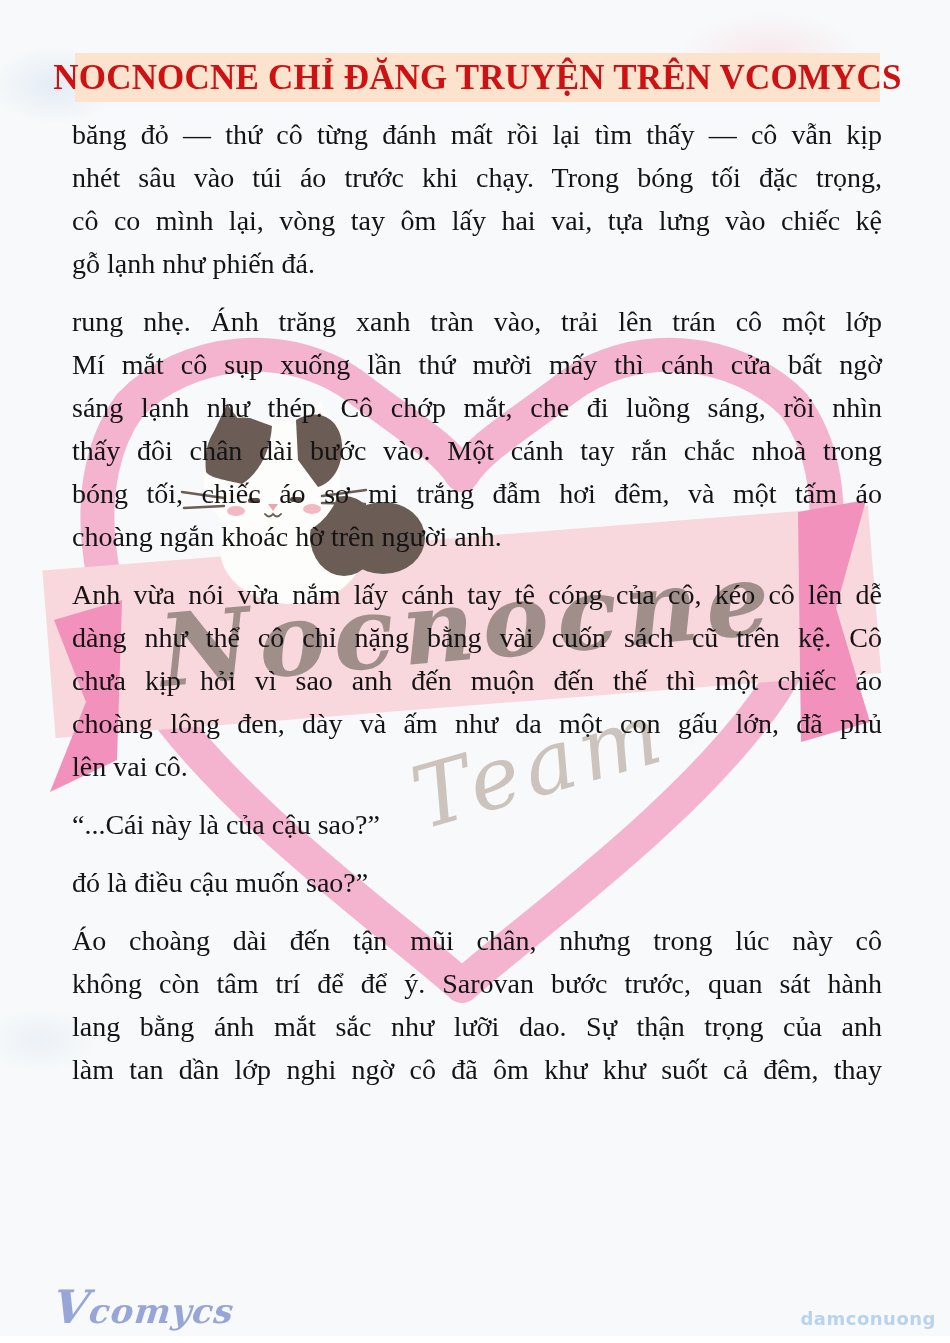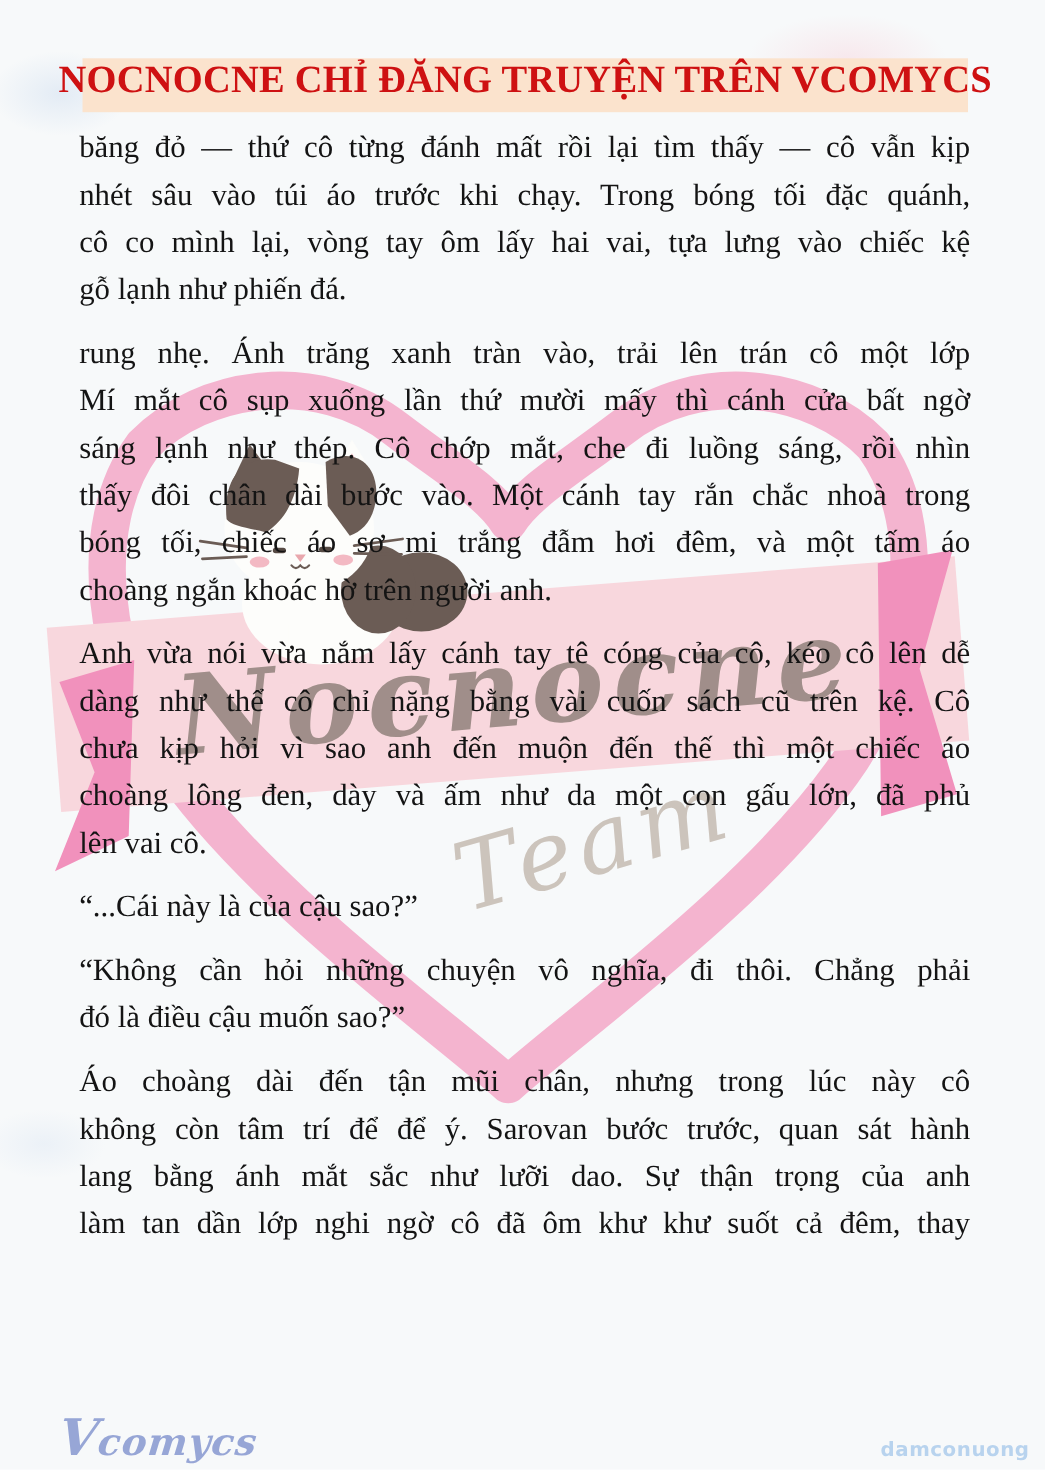--- a/index.html
+++ b/index.html
@@ -9,21 +9,21 @@
       radial-gradient(90px 55px at 55px 85px, rgba(190,210,235,.35), transparent 70%),
       radial-gradient(130px 60px at 770px 55px, rgba(248,205,215,.40), transparent 70%),
       radial-gradient(80px 45px at 40px 1040px, rgba(205,220,240,.28), transparent 70%),
       #f7f9fa;
     font-family:"Liberation Serif","DejaVu Serif",serif;
   }
   .watermark{position:absolute;left:0;top:0;z-index:0;}
   .fg{position:relative;z-index:2;}
   .banner{
     position:absolute;left:75px;top:53px;width:805px;height:49px;
-    background:#fbe3cd;display:flex;align-items:flex-start;justify-content:center;
+    background:#fbe3cd;display:flex;align-items:center;justify-content:center;
   }
   .banner span{
     font-weight:700;font-size:35px;color:#ce1112;white-space:nowrap;
     letter-spacing:.2px;
   }
   .content{position:absolute;left:72px;top:113px;width:810px;color:#141414;}
   .para{margin:0 0 15px 0;}
   .line{
     font-size:28px;font-weight:400;line-height:43px;
     text-align:justify;text-align-last:justify;
@@ -92,21 +92,21 @@
   <div class="fg">
 
     <div class="banner">
       <span>NOCNOCNE CHỈ ĐĂNG TRUYỆN TRÊN VCOMYCS</span>
     </div>
 
     <div class="content">
 
       <p class="para">
         <span class="line" style="display:block">băng đỏ — thứ cô từng đánh mất rồi lại tìm thấy — cô vẫn kịp</span>
-        <span class="line" style="display:block">nhét sâu vào túi áo trước khi chạy. Trong bóng tối đặc quánh,</span>
+        <span class="line" style="display:block">nhét sâu vào túi áo trước khi chạy. Trong bóng tối đặc trọng,</span>
         <span class="line" style="display:block">cô co mình lại, vòng tay ôm lấy hai vai, tựa lưng vào chiếc kệ</span>
         <span class="line last" style="display:block">gỗ lạnh như phiến đá.</span>
       </p>
 
       <p class="para">
         <span class="line" style="display:block">rung nhẹ. Ánh trăng xanh tràn vào, trải lên trán cô một lớp</span>
         <span class="line" style="display:block">Mí mắt cô sụp xuống lần thứ mười mấy thì cánh cửa bất ngờ</span>
         <span class="line" style="display:block">sáng lạnh như thép. Cô chớp mắt, che đi luồng sáng, rồi nhìn</span>
         <span class="line" style="display:block">thấy đôi chân dài bước vào. Một cánh tay rắn chắc nhoà trong</span>
         <span class="line" style="display:block">bóng tối, chiếc áo sơ mi trắng đẫm hơi đêm, và một tấm áo</span>
@@ -120,21 +120,20 @@
         <span class="line" style="display:block">chưa kịp hỏi vì sao anh đến muộn đến thế thì một chiếc áo</span>
         <span class="line" style="display:block">choàng lông đen, dày và ấm như da một con gấu lớn, đã phủ</span>
         <span class="line last" style="display:block">lên vai cô.</span>
       </p>
 
       <p class="para">
         <span class="line last" style="display:block">“...Cái này là của cậu sao?”</span>
       </p>
 
       <p class="para">
-        <span class="line" style="display:block">“Không cần hỏi những chuyện vô nghĩa, đi thôi. Chẳng phải</span>
         <span class="line last" style="display:block">đó là điều cậu muốn sao?”</span>
       </p>
 
       <p class="para">
         <span class="line" style="display:block">Áo choàng dài đến tận mũi chân, nhưng trong lúc này cô</span>
         <span class="line" style="display:block">không còn tâm trí để để ý. Sarovan bước trước, quan sát hành</span>
         <span class="line" style="display:block">lang bằng ánh mắt sắc như lưỡi dao. Sự thận trọng của anh</span>
         <span class="line" style="display:block">làm tan dần lớp nghi ngờ cô đã ôm khư khư suốt cả đêm, thay</span>
       </p>
 

